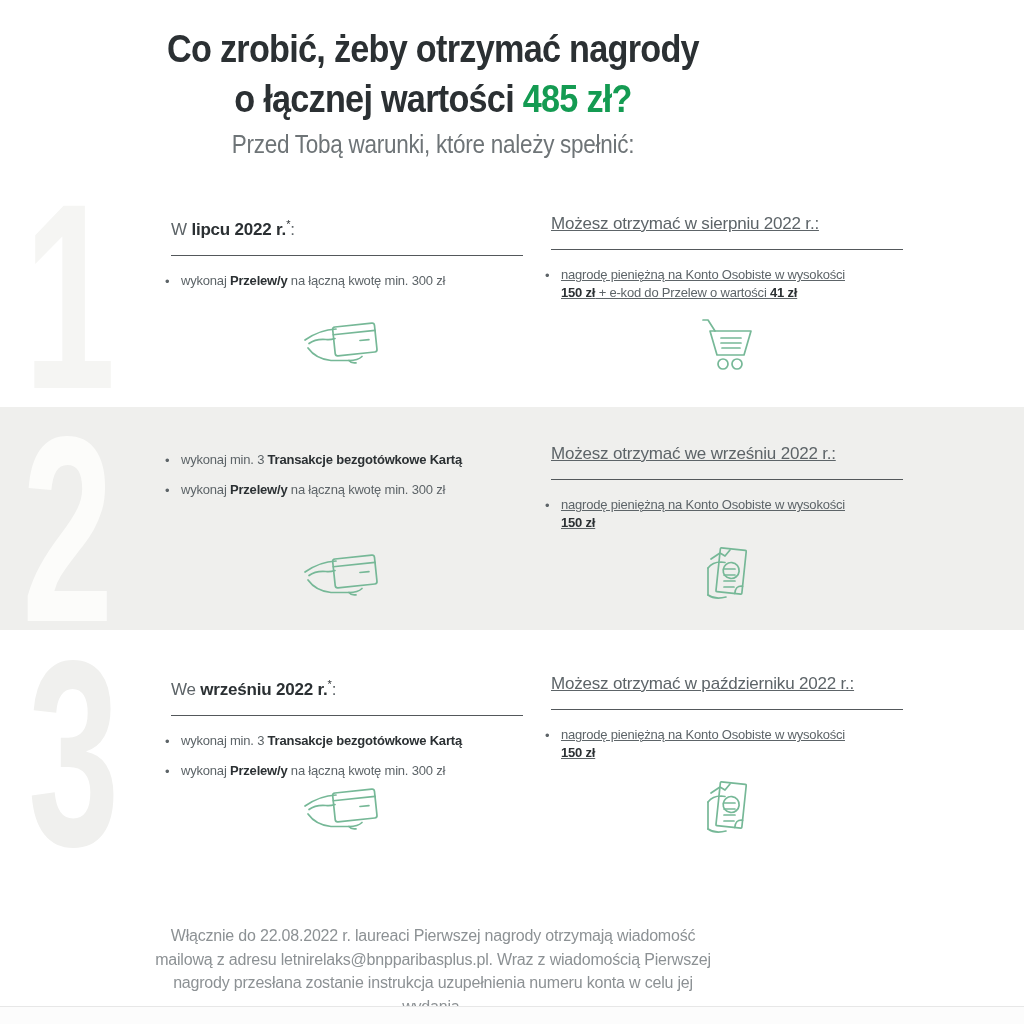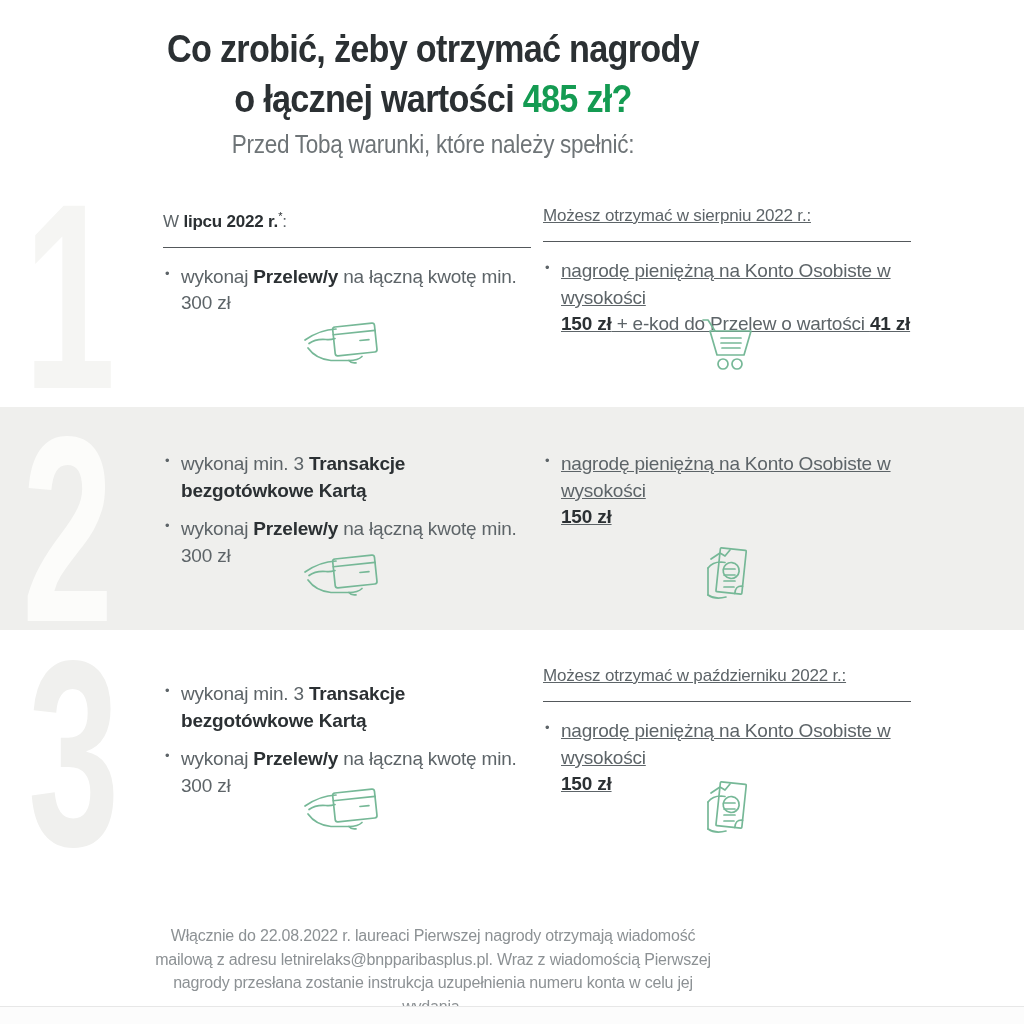--- a/index.html
+++ b/index.html
@@ -24,28 +24,28 @@
   .num-2{left:22px;top:397px;color:#fcfcfa;}
   .num-3{left:28px;top:621px;color:#f0f0ee;}
 
   
   .col{position:absolute;width:368px;}
   .col-l{left:163px;}
   .col-r{left:543px;text-decoration:underline;}
   .top-s1{top:205px;}
   .top-s2{top:435px;}
   .top-s3{top:665px;}
-  .col-heading{margin:0;font-size:17px;font-weight:400;color:#5d6468;
+  .col-heading{margin:8px;font-size:17px;font-weight:400;color:#5d6468;
                padding-bottom:14px;border-bottom:1px solid #53585b;line-height:22px;}
   .col-heading b{color:#2b3033;font-weight:700;}
   .col-heading sup{font-size:11px;color:#2b3033;}
 
   ul.bullets{margin:16px 0 0;padding:0;list-style:none;}
   ul.bullets li{position:relative;padding-left:18px;margin:0 0 12px;
-                font-size:19px;line-height:1.4;color:#5d6468;}
+                font-size:13px;line-height:1.4;color:#5d6468;}
   ul.bullets li::before{content:"•";position:absolute;left:2px;top:1px;font-size:13px;color:#5d6468;}
   ul.bullets b{color:#2b3033;font-weight:700;}
 
   
   .icon{position:absolute;}
   .ic{stroke:#76b897;fill:none;stroke-width:1.7;stroke-linecap:round;stroke-linejoin:round;}
   .i-s1l{left:303px;top:315px;}
   .i-s1r{left:696px;top:313px;}
   .i-s2l{left:303px;top:547px;}
   .i-s2r{left:699px;top:542px;}
@@ -90,26 +90,28 @@
   </div>
 
   <div class="col col-l top-s2">
     <ul class="bullets">
       <li><span>wykonaj min. 3 </span><b>Transakcje bezgotówkowe Kartą</b></li>
       <li><span>wykonaj </span><b>Przelew/y</b><span> na łączną kwotę min. 300 zł</span></li>
     </ul>
   </div>
 
   <div class="col col-r top-s2">
+    <h3 class="col-heading">Możesz otrzymać we wrześniu 2022 r.:</h3>
     <ul class="bullets">
       <li><span>nagrodę pieniężną na Konto Osobiste w wysokości</span><br><b>150 zł</b></li>
     </ul>
   </div>
 
   <div class="col col-l top-s3">
+    <h3 class="col-heading"><span>We </span><b>wrześniu 2022 r.</b><sup>*</sup><span>:</span></h3>
     <ul class="bullets">
       <li><span>wykonaj min. 3 </span><b>Transakcje bezgotówkowe Kartą</b></li>
       <li><span>wykonaj </span><b>Przelew/y</b><span> na łączną kwotę min. 300 zł</span></li>
     </ul>
   </div>
 
   <div class="col col-r top-s3">
     <h3 class="col-heading">Możesz otrzymać w październiku 2022 r.:</h3>
     <ul class="bullets">
       <li><span>nagrodę pieniężną na Konto Osobiste w wysokości</span><br><b>150 zł</b></li>

